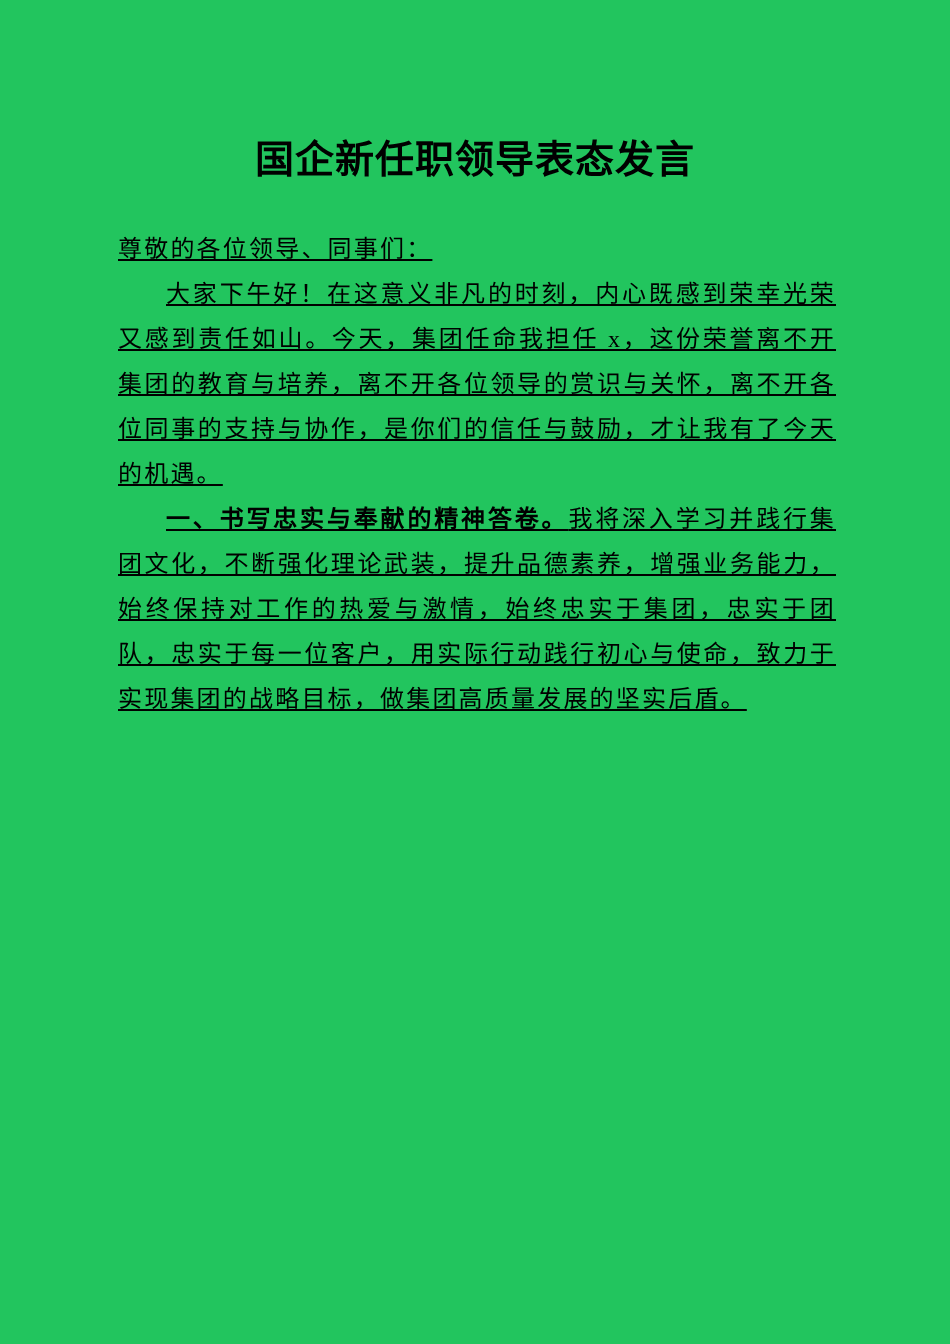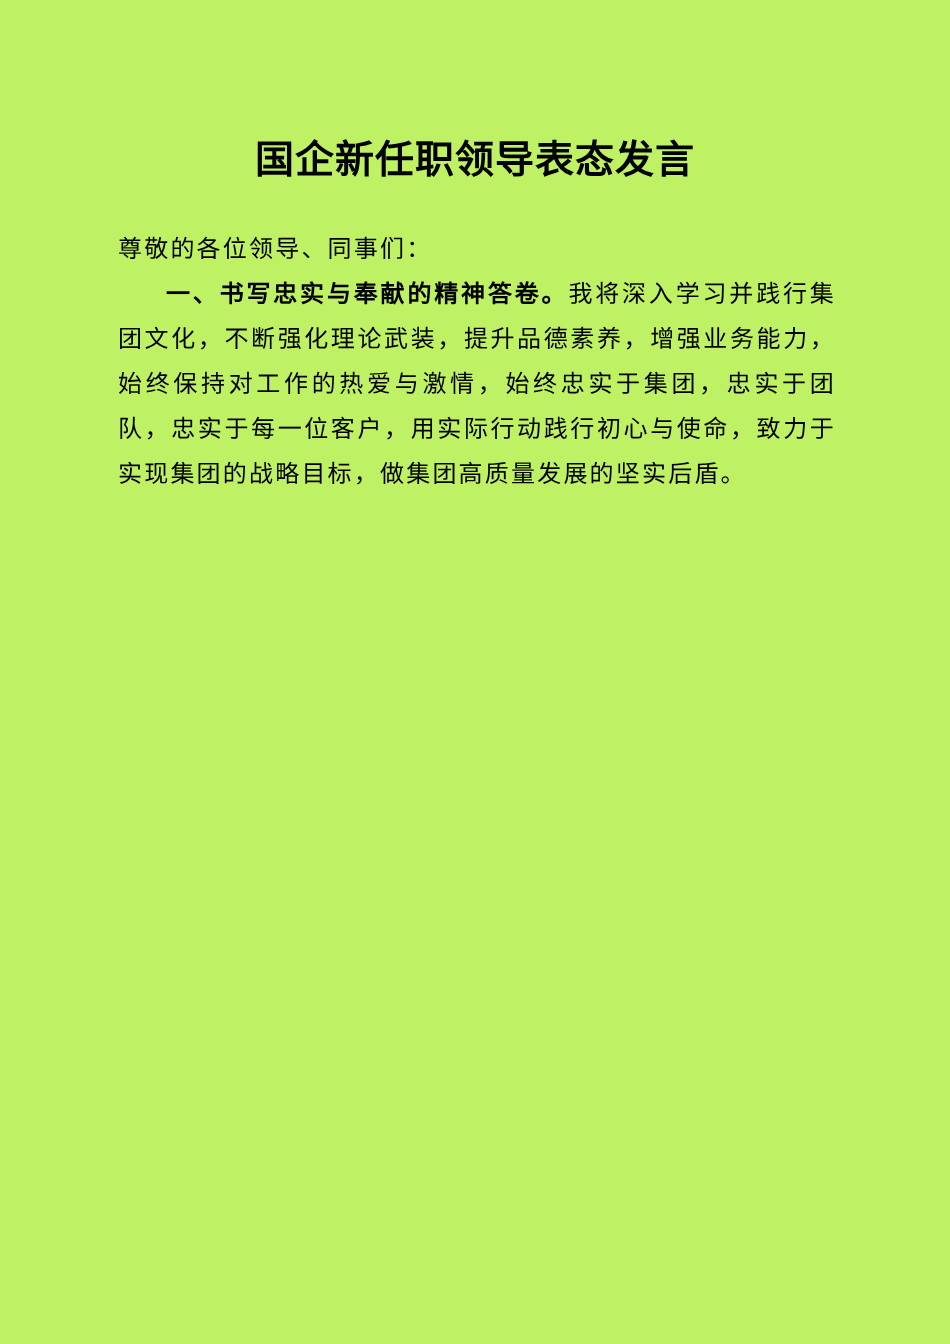--- a/index.html
+++ b/index.html
@@ -5,21 +5,21 @@
   html, body {
     margin: 0;
     padding: 0;
     background: #ffffff;
   }
   .page {
     position: relative;
     width: 950px;
     height: 1344px;
     margin: 0;
-    background: #bef264;
+    background: #22c55e;
     color: #000000;
     font-family: "Liberation Serif", "DejaVu Serif", serif;
     overflow: hidden;
   }
   .doc-title {
     margin: 0;
     padding-top: 140px;
     text-align: center;
     font-size: 39px;
     line-height: 40px;
@@ -28,20 +28,21 @@
     white-space: nowrap;
   }
   .content {
     margin-top: 47px;
     padding: 0 114px 0 118px;
     font-size: 24px;
     line-height: 45px;
     letter-spacing: 2.2px;
     text-align: justify;
     text-justify: inter-ideograph;
+    text-decoration: underline;
   }
   .content p {
     margin: 0;
     padding: 0;
   }
   .salutation {
     text-indent: 0;
   }
   .body-para {
     text-indent: 2em;
@@ -54,18 +55,19 @@
 <body>
 
 <div class="page">
 
   <h1 class="doc-title">国企新任职领导表态发言</h1>
 
   <div class="content">
 
     <p class="salutation">尊敬的各位领导、同事们：</p>
 
+    <p class="body-para">大家下午好！在这意义非凡的时刻，内心既感到荣幸光荣又感到责任如山。今天，集团任命我担任 x，这份荣誉离不开集团的教育与培养，离不开各位领导的赏识与关怀，离不开各位同事的支持与协作，是你们的信任与鼓励，才让我有了今天的机遇。</p>
 
 
     <p class="body-para"><span class="lead-bold">一、书写忠实与奉献的精神答卷。</span><span>我将深入学习并践行集团文化，不断强化理论武装，提升品德素养，增强业务能力，始终保持对工作的热爱与激情，始终忠实于集团，忠实于团队，忠实于每一位客户，用实际行动践行初心与使命，致力于实现集团的战略目标，做集团高质量发展的坚实后盾。</span></p>
 
   </div>
 </div>
 
 </body></html>

